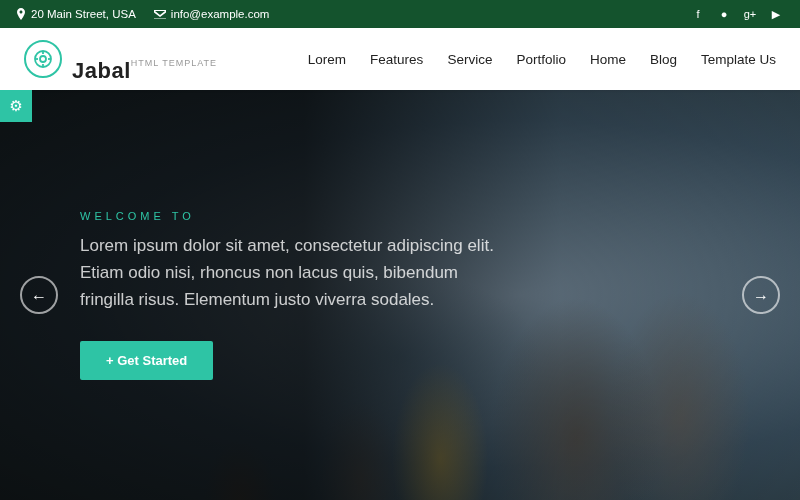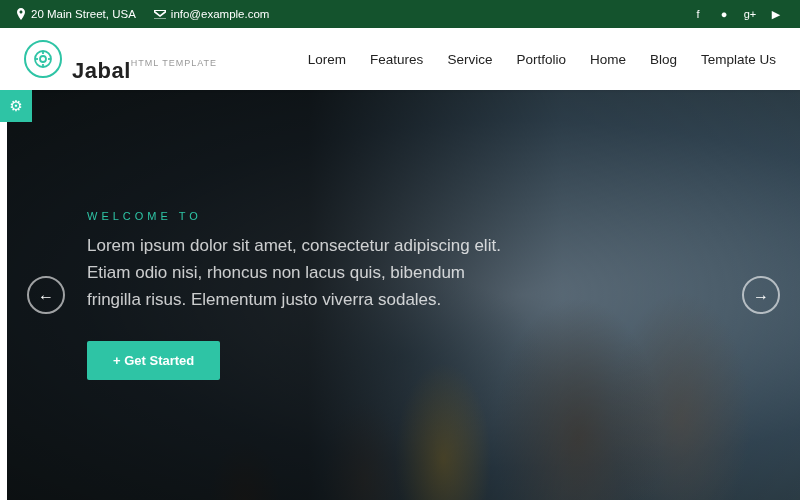--- a/index.html
+++ b/index.html
@@ -54,21 +54,20 @@
       text-decoration: none; color: #222; font-size: 13.5px; font-weight: 500;
       cursor: pointer; white-space: nowrap;
     }
 
     
     .hero {
       position: relative;
       height: 410px;
       overflow: hidden;
       background: #2a2a2a;
-      margin-left: 7px;
     }
     .hero-bg {
       position: absolute; inset: 0;
       background: linear-gradient(to right, rgba(0,0,0,0.72) 38%, rgba(0,0,0,0.25) 70%, rgba(0,0,0,0.15) 100%);
       z-index: 2;
     }
     
     .hero-img-sim {
       position: absolute; inset: 0;
       background:

